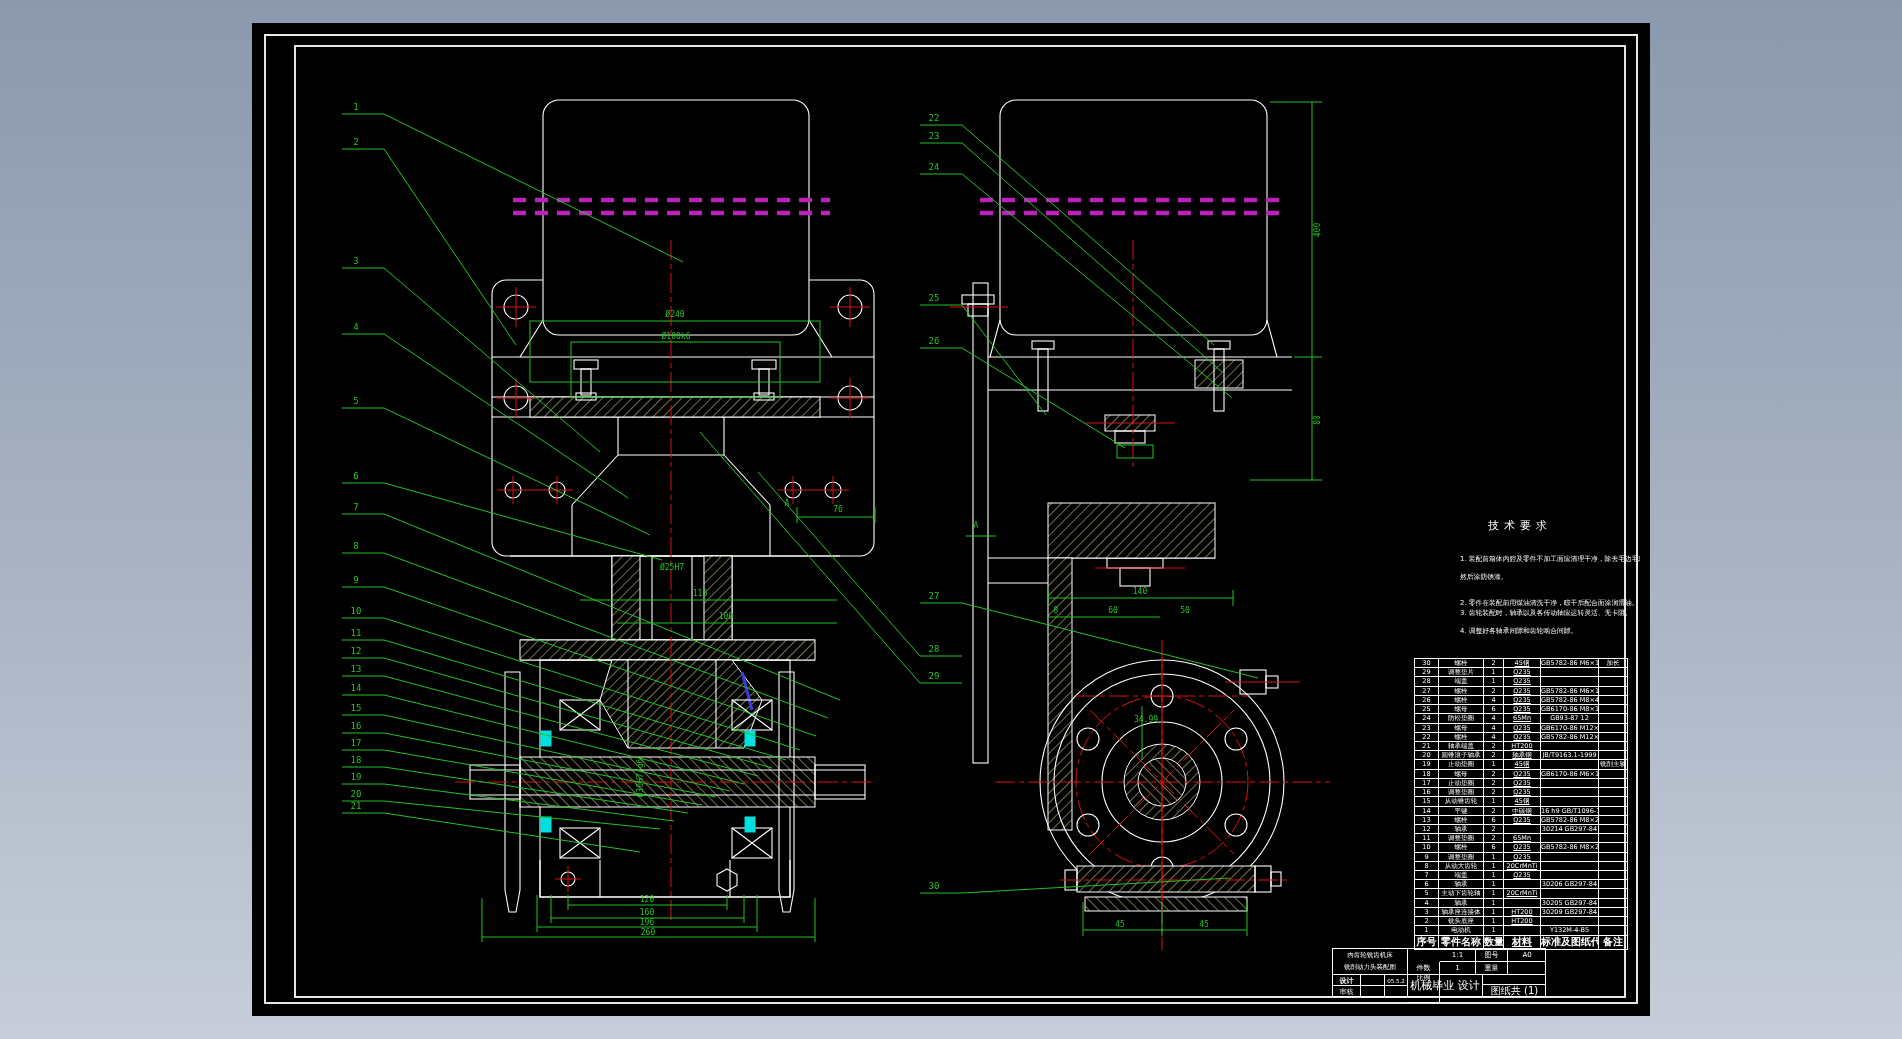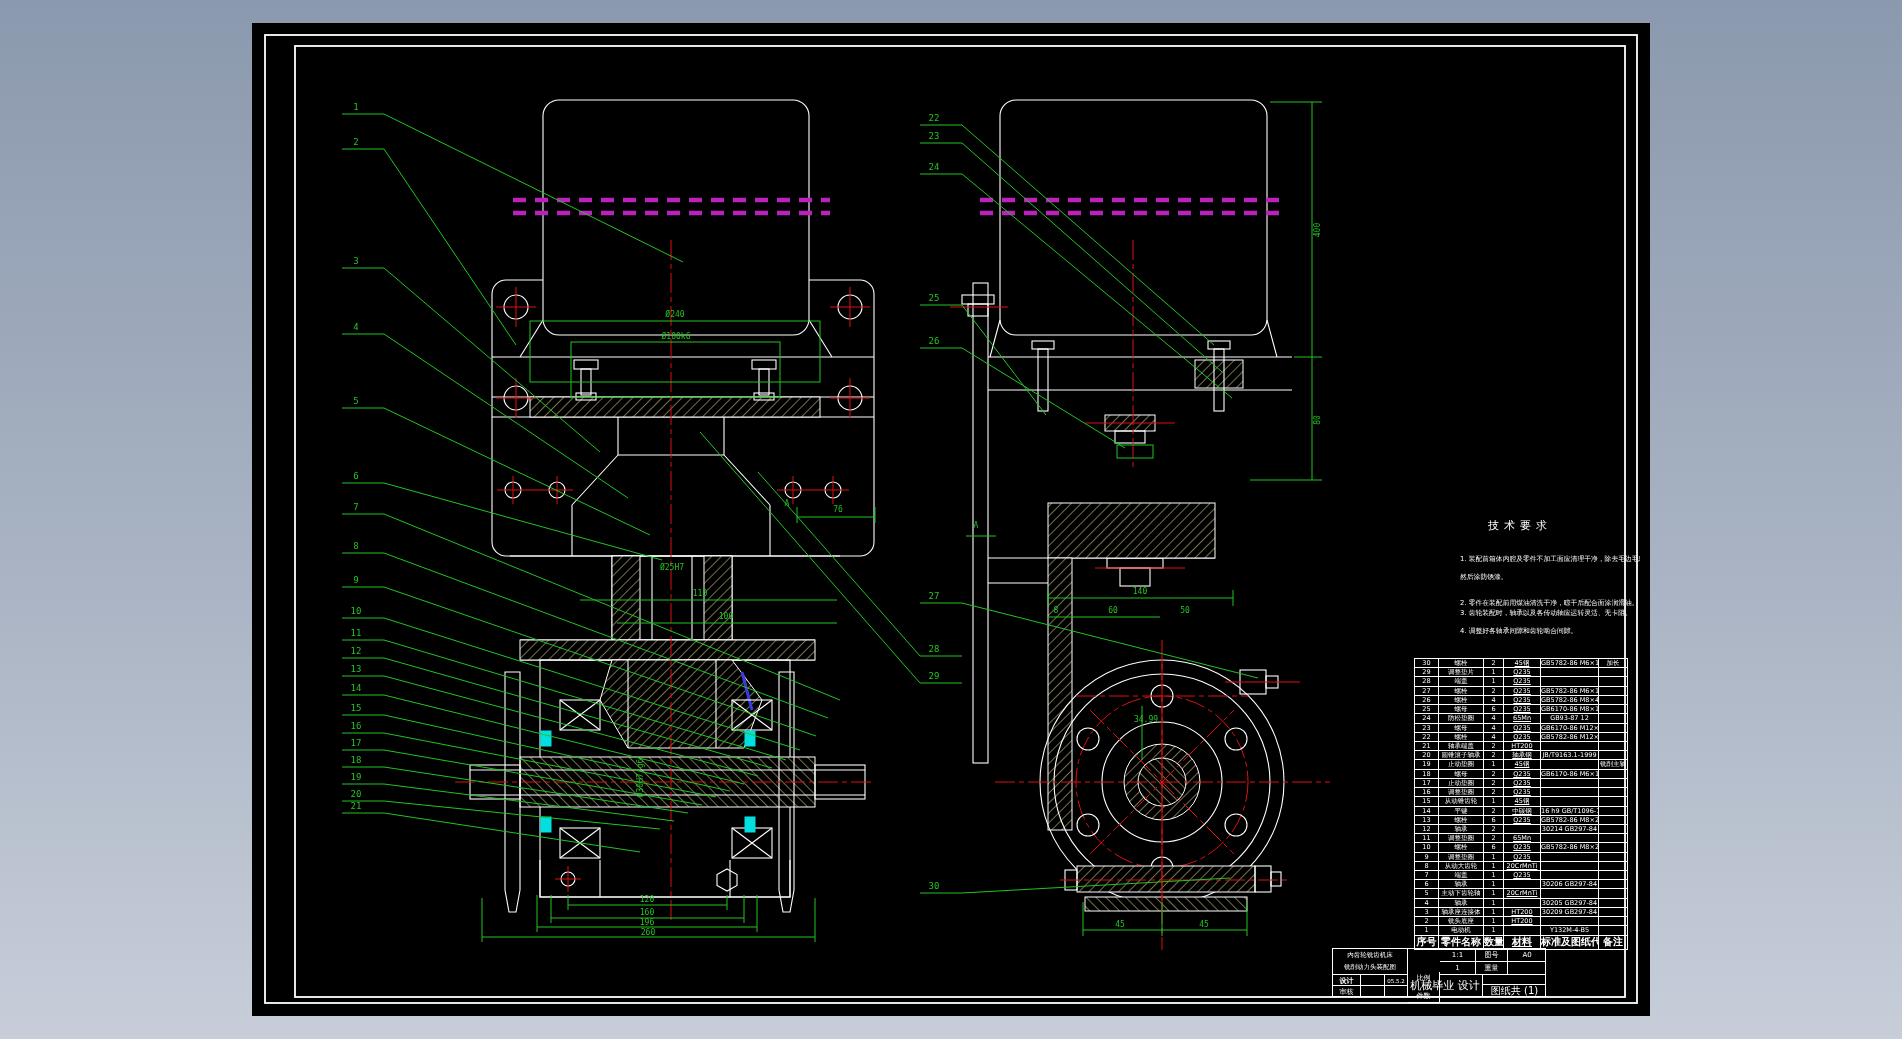--- a/index.html
+++ b/index.html
@@ -679,21 +679,21 @@
 
   <div id="tblock">
     <div class="cell" style="left:0;top:0;width:75px;height:26px;font-size:6.5px;line-height:12px;">
       <div>内齿轮铣齿机床</div>
       <div>铣削动力头装配图</div>
     </div>
     <div class="cell" style="left:75px;top:0;width:32px;height:31px;margin-top:23px;">比例</div>
     <div class="cell" style="left:107px;top:0;width:36px;height:13px;">1:1</div>
     <div class="cell" style="left:143px;top:0;width:32px;height:13px;">图号</div>
     <div class="cell" style="left:175px;top:0;width:38px;height:13px;border-right:none;">A0</div>
-    <div class="cell" style="left:75px;top:13px;width:32px;height:13px;margin-top:28px;">件数</div>
+    <div class="cell" style="left:75px;top:13px;width:32px;height:13px;">件数</div>
     <div class="cell" style="left:107px;top:13px;width:36px;height:13px;">1</div>
     <div class="cell" style="left:143px;top:13px;width:32px;height:13px;">重量</div>
     <div class="cell" style="left:175px;top:13px;width:38px;height:13px;border-right:none;"></div>
     <div class="cell" style="left:0;top:26px;width:28px;height:11px;font-weight:bold;">设计</div>
     <div class="cell" style="left:28px;top:26px;width:24px;height:11px;"></div>
     <div class="cell" style="left:52px;top:26px;width:23px;height:11px;font-size:5.5px;">05.5.2</div>
     <div class="cell" style="left:0;top:37px;width:28px;height:10px;border-bottom:none;">审核</div>
     <div class="cell" style="left:28px;top:37px;width:24px;height:10px;border-bottom:none;"></div>
     <div class="cell" style="left:52px;top:37px;width:23px;height:10px;border-bottom:none;"></div>
     <div class="cell" style="left:75px;top:26px;width:75px;height:21px;font-size:11px;line-height:21px;border-bottom:none;">机械毕业 设计</div>

